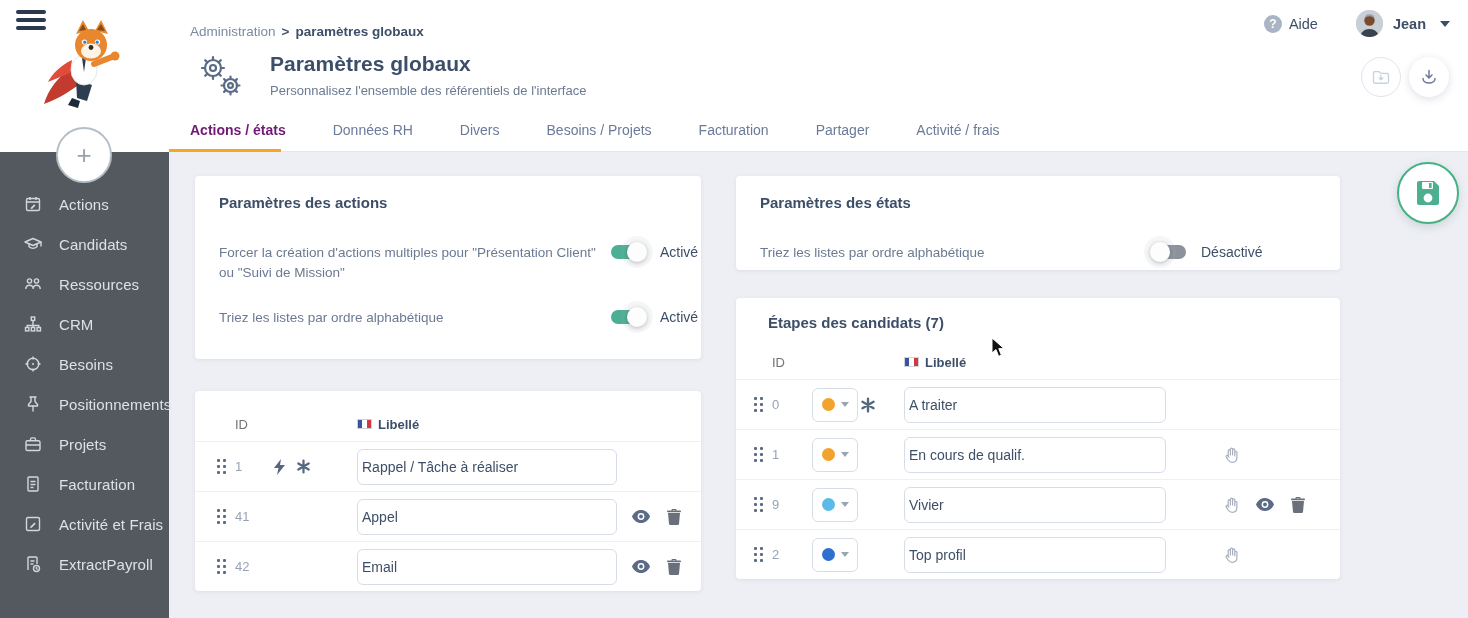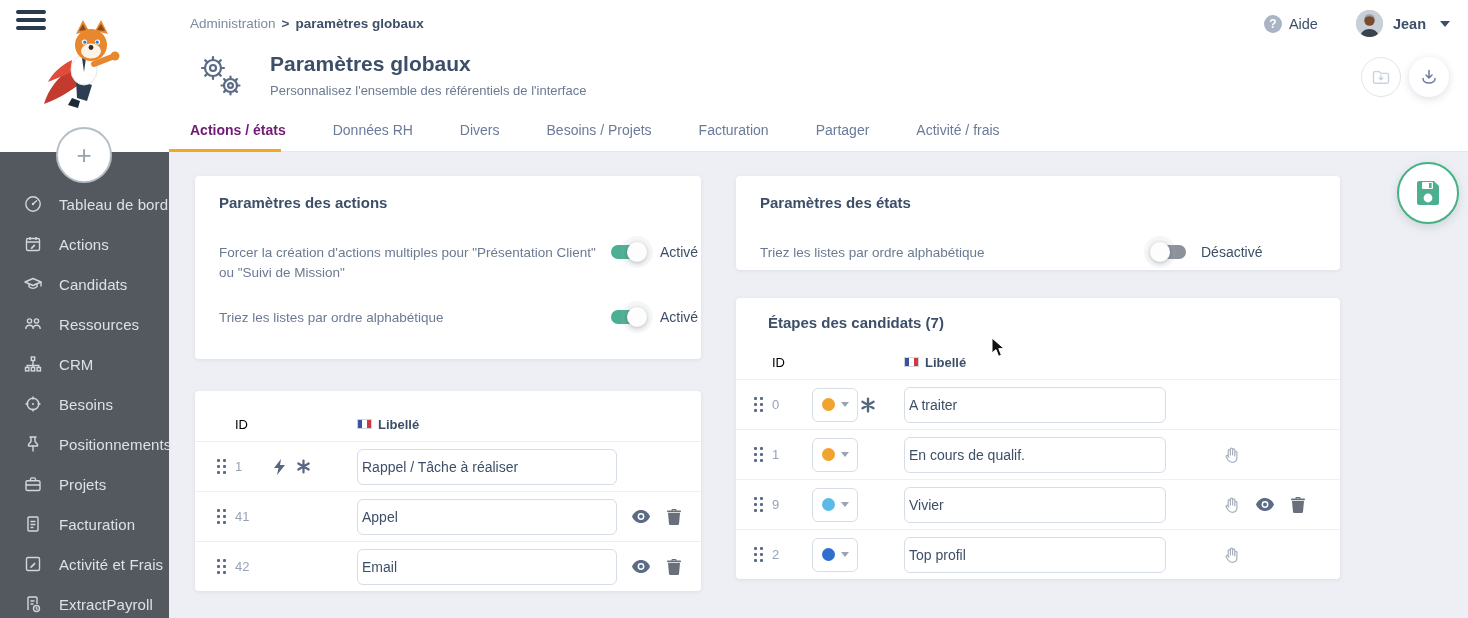--- a/index.html
+++ b/index.html
@@ -16,21 +16,21 @@
     background:#fff; border:2px solid #b6bec6; z-index:5; display:flex; align-items:center; justify-content:center; cursor:pointer; }
   .plus-btn .plus { font-size:26px; color:#9aa2ab; font-weight:300; line-height:1; }
   .nav { position:absolute; top:184px; left:0; width:100%; }
   .nav-item { display:flex; align-items:center; height:40px; padding-left:22px; cursor:pointer; }
   .nav-ic { width:22px; height:22px; margin-right:15px; flex:none; display:flex; align-items:center; justify-content:center; }
   .nav-label { color:#dde1e5; font-size:15px; letter-spacing:.1px; }
 
   
   .main { position:absolute; left:169px; top:0; right:0; height:618px; }
   .topbar { position:relative; background:#fff; height:152px; border-bottom:1px solid #e4e8ee; }
-  .breadcrumb { position:absolute; left:21px; top:16px; font-size:13.5px; display:flex; gap:6px; align-items:center; }
+  .breadcrumb { position:absolute; left:21px; top:24px; font-size:13.5px; display:flex; gap:6px; align-items:center; }
   .crumb-section { color:#7c8ba1; cursor:pointer; }
   .crumb-sep { color:#44566c; font-weight:700; }
   .crumb-page { color:#3d4f68; font-weight:600; }
 
   .top-right { position:absolute; right:18px; top:10px; display:flex; align-items:center; gap:10px; }
   .help { display:flex; align-items:center; gap:7px; cursor:pointer; margin-right:28px; }
   .q-icon { width:18px; height:18px; border-radius:50%; background:#a9b4c4; color:#fff; font-size:12px; font-weight:700;
     display:flex; align-items:center; justify-content:center; }
   .help-label { font-size:14.5px; color:#3d4f68; }
   .avatar { width:27px; height:27px; border-radius:50%; overflow:hidden; background:#cfd6dd; cursor:pointer; }
@@ -75,21 +75,21 @@
 
   .card.mb { margin-bottom:32px; }
   .table-card { padding:16px 0 0 0; }
   .table-card .card-title { padding:0 32px; margin-bottom:14px; }
 
   .trow, .thead { display:grid; align-items:center; }
   .left-grid { grid-template-columns:18px 38px 84px 1fr 64px; padding:0 20px 0 22px; }
   .right-grid { grid-template-columns:18px 40px 48px 44px 262px 1fr; padding:0 18px; }
   .thead { height:34px; }
   .trow { height:50px; border-top:1px solid #edf0f4; }
-  .th { font-size:13px; color:#000000; }
+  .th { font-size:13px; color:#737373; }
   .th-label { font-size:13px; color:#3d4f68; font-weight:600; display:flex; align-items:center; gap:6px; }
   .flag { width:15px; height:10px; flex:none; display:inline-block; border:1px solid #cfd4da;
     background:linear-gradient(90deg,#39549e 33.3%,#fff 33.3% 66.6%,#cf3943 66.6%); }
   .cell-id { font-size:13px; color:#97a3b4; }
   .drag-handle { width:9px; height:15px; position:relative; cursor:grab; }
   .drag-handle i { position:absolute; width:3px; height:3px; border-radius:1px; background:#5b6b86; }
   .dh1{left:0;top:0}.dh2{left:6px;top:0}.dh3{left:0;top:6px}.dh4{left:6px;top:6px}.dh5{left:0;top:12px}.dh6{left:6px;top:12px}
   .row-icons { display:flex; align-items:center; gap:10px; }
   .cell-input { height:36px; width:100%; border:1px solid #d7dde6; border-radius:6px; padding:0 4px;
     font-size:14px; color:#3d4f68; font-family:"Liberation Sans",sans-serif; background:#fff; outline:none; }
@@ -144,30 +144,20 @@
 
   <div class="sidebar-dark"></div>
   <div class="plus-btn">
       <span class="plus">+</span>
     </div>
 
   <div class="nav">
     <div class="nav-item">
       <span class="nav-ic">
         <svg width="20" height="20" viewBox="0 0 20 20" fill="none" stroke="#d2d7dc" stroke-width="1.4">
-            <circle cx="10" cy="10" r="7.2"></circle>
-            <path d="M10 10 L13.6 6.8" stroke-linecap="round"></path>
-            <circle cx="10" cy="10" r="1.2" fill="#d2d7dc" stroke="none"></circle>
-          </svg>
-      </span>
-      <span class="nav-label">Tableau de bord</span>
-    </div>
-    <div class="nav-item">
-      <span class="nav-ic">
-        <svg width="20" height="20" viewBox="0 0 20 20" fill="none" stroke="#d2d7dc" stroke-width="1.4">
             <rect x="3.5" y="4.5" width="13" height="12" rx="1.5"></rect>
             <path d="M3.5 8 h13 M7 3 v3 M13 3 v3"></path>
             <path d="M8 13.5 l3.2-3.2 1.3 1.3 -3.2 3.2 -1.6 .3 z" fill="#d2d7dc" stroke="none"></path>
           </svg>
       </span>
       <span class="nav-label">Actions</span>
     </div>
     <div class="nav-item">
       <span class="nav-ic">
         <svg width="20" height="20" viewBox="0 0 20 20" fill="none" stroke="#d2d7dc" stroke-width="1.4" stroke-linejoin="round">

